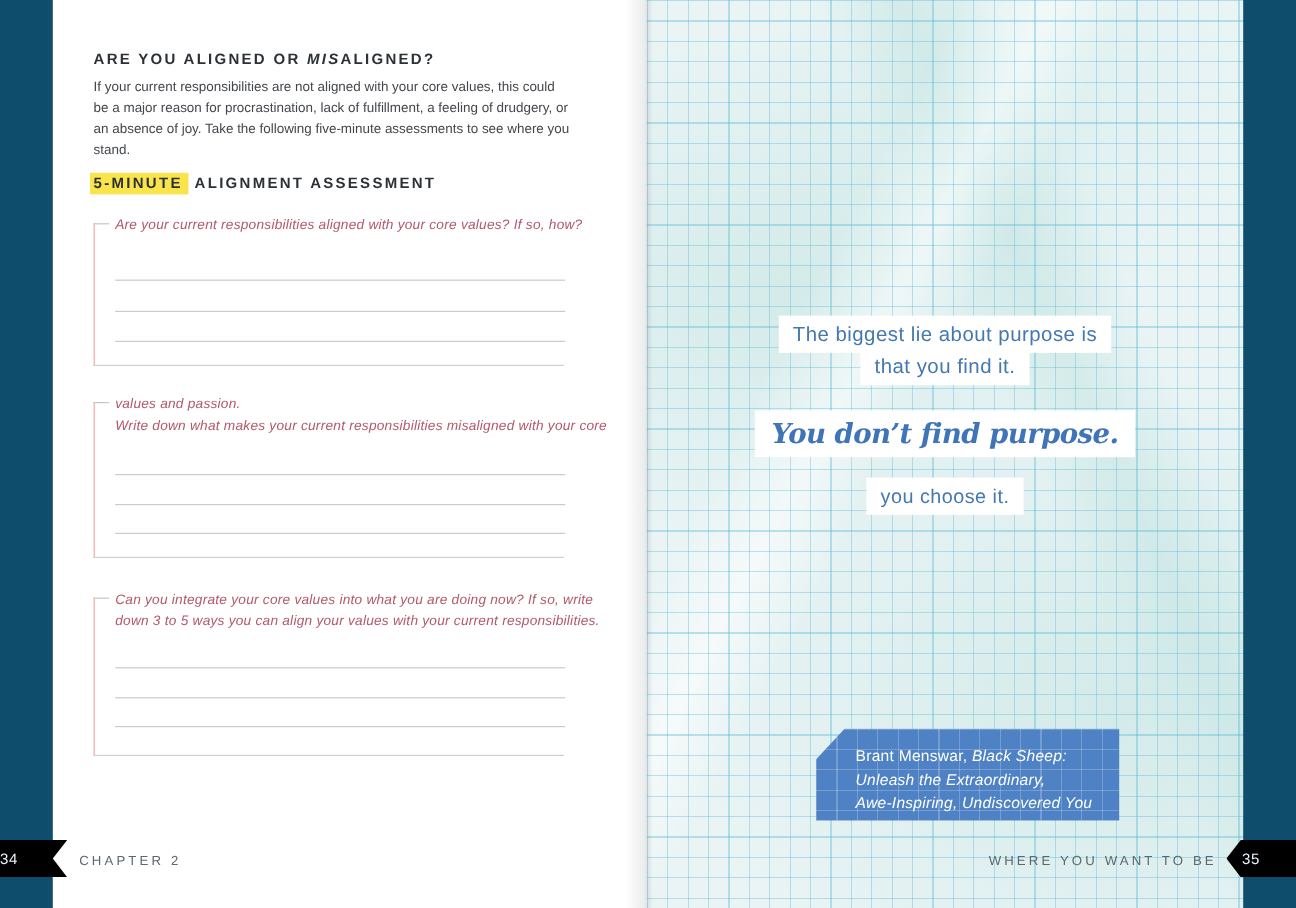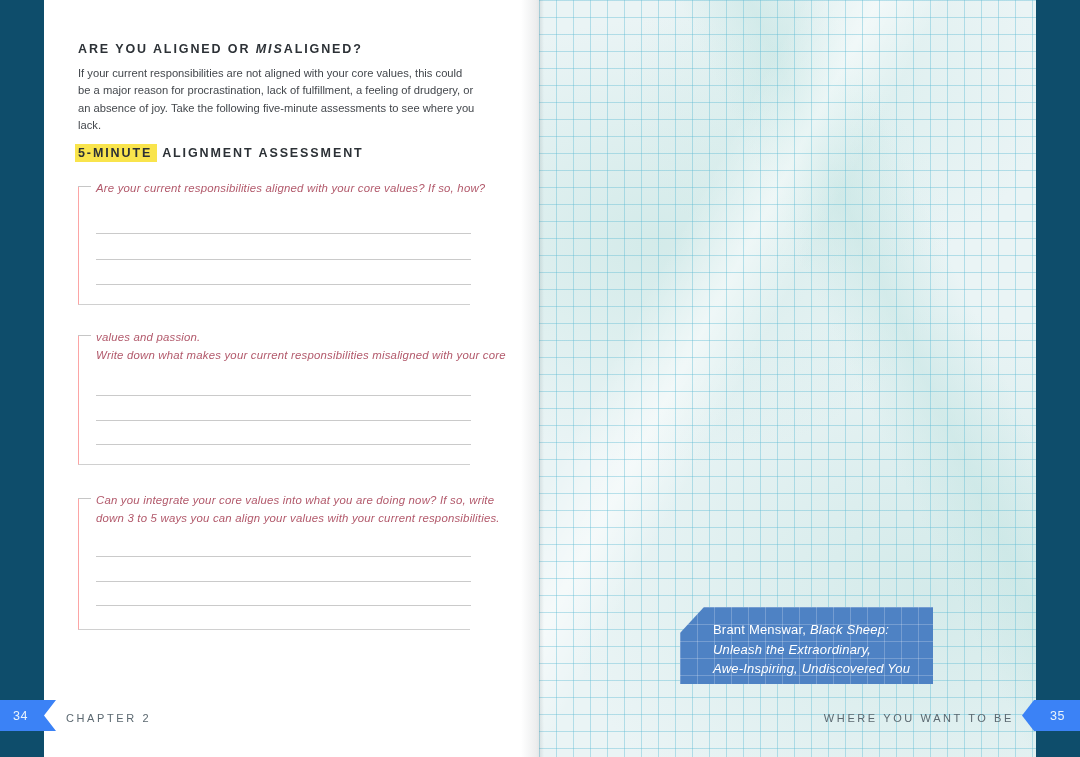--- a/index.html
+++ b/index.html
@@ -40,22 +40,22 @@
   .qb3 { top:498px; height:132px;text-align:center; }
   .prompt {
     position:absolute; left:17px; top:-6px; width:372px;
     font-style:italic; font-size:11.4px; line-height:17.5px; color:#b2596b; letter-spacing:0.2px;
   }
   .prompt div { white-space:nowrap; }
   .wline { position:absolute; left:17px; width:375px; height:1px; background:#cacaca; }
 
   
   .ribbon {
-    position:absolute; top:700px; height:31px; background:#3b82f6;
-    display:flex; align-items:center; justify-content:center;
+    position:absolute; top:700px; height:31px; background:#000000;
+    display:flex; align-items:center; 
     color:#eaf4fc; font-size:12.5px; letter-spacing:0.5px;
   }
   .ribbon.left34 {
     left:0; width:56px; padding-right:15px;
     clip-path:polygon(0 0, 100% 0, calc(100% - 12px) 50%, 100% 100%, 0 100%);
   }
   .ribbon.right35 {
     right:0; width:58px; padding-left:13px;
     clip-path:polygon(12px 0, 100% 0, 100% 100%, 12px 100%, 0 50%);
   }
@@ -121,21 +121,21 @@
 
   <div class="left-page">
     <div class="spine left"></div>
 
     <div class="l-head"><span>ARE YOU ALIGNED OR </span><i>MIS</i><span>ALIGNED?</span></div>
 
     <div class="intro">
       <div>If your current responsibilities are not aligned with your core values, this could</div>
       <div>be a major reason for procrastination, lack of fulfillment, a feeling of drudgery, or</div>
       <div>an absence of joy. Take the following five-minute assessments to see where you</div>
-      <div>lack.</div>
+      <div>stand.</div>
     </div>
 
     <div class="qtitle"><span class="hl">5-MINUTE</span> <span>ALIGNMENT ASSESSMENT</span></div>
 
     <div class="qblock qb1">
       <div class="prompt">
         <div>Are your current responsibilities aligned with your core values? If so, how?</div>
         <div></div>
       </div>
       <div class="wline" style="top:47px"></div>
@@ -164,20 +164,26 @@
     </div>
 
     <div class="ribbon left34">
         <span>34</span>
       </div>
     <div class="foot-label ch">CHAPTER 2</div>
   </div>
 
   <div class="paper"></div>
 
+  <div class="quote-stack">
+    <div class="qline"><span>The biggest lie about purpose is</span></div>
+    <div class="qline second"><span>that you find it.</span></div>
+    <div class="qline script"><span>You don’t find purpose.</span></div>
+    <div class="qline last"><span>you choose it.</span></div>
+  </div>
 
   <div class="attribution">
     <div><span>Brant Menswar, </span><i>Black Sheep:</i></div>
     <div><i>Unleash the Extraordinary,</i></div>
     <div><i>Awe-Inspiring, Undiscovered You</i></div>
   </div>
 
   <div class="foot-label sec">WHERE YOU WANT TO BE</div>
   <div class="spine right"></div>
   <div class="ribbon right35">

